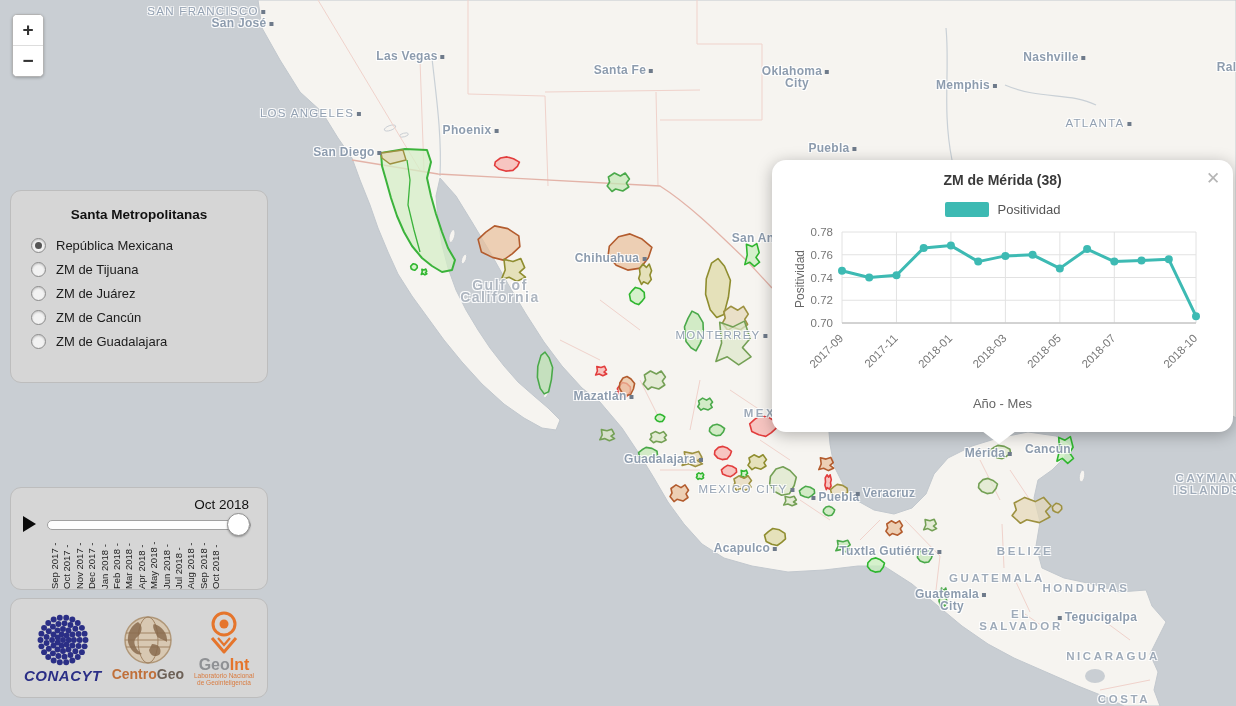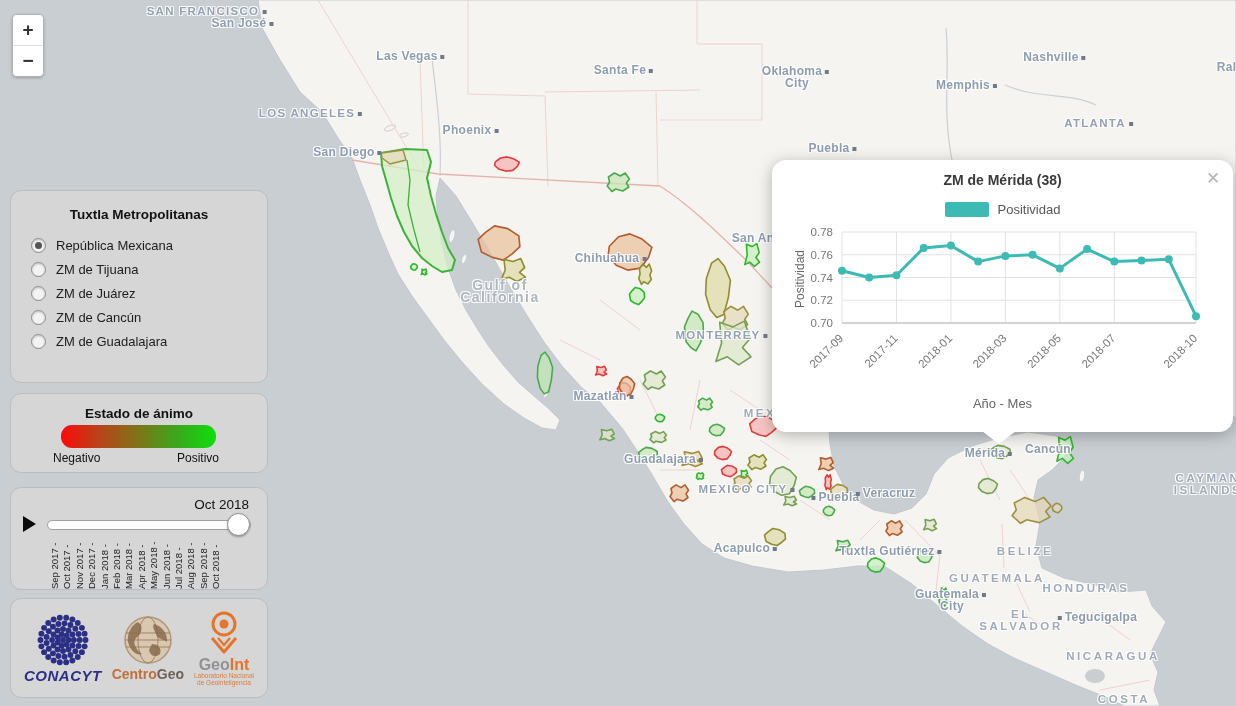--- a/index.html
+++ b/index.html
@@ -6,21 +6,21 @@
     font-family:"Liberation Sans",sans-serif;background:#c9ced3;}
   #app{position:relative;width:1236px;height:706px;}
   #map{position:absolute;inset:0;}
   #map-base,#zones-svg{position:absolute;left:0;top:0;}
   #map-labels{position:absolute;left:0;top:0;width:1236px;height:706px;pointer-events:none;}
   .mlabel{position:absolute;transform:translate(-50%,-50%);text-align:center;white-space:nowrap;
     text-shadow:-1px -1px 0 rgba(255,255,255,.85),1px -1px 0 rgba(255,255,255,.85),
       -1px 1px 0 rgba(255,255,255,.85),1px 1px 0 rgba(255,255,255,.85);}
   .mline{line-height:12px;}
   .city{font-size:12px;font-weight:bold;color:#8d9cae;letter-spacing:.3px;}
-  .citycaps{font-size:11.5px;font-weight:bold;color:#93a1b2;letter-spacing:1.3px;text-align:right;}
+  .citycaps{font-size:11.5px;font-weight:normal;color:#93a1b2;letter-spacing:1.3px;text-align:right;}
   .country{font-size:11.5px;font-weight:bold;color:#9fabb9;letter-spacing:2.6px;}
   .water{font-size:14px;font-weight:bold;color:#aeb6c0;letter-spacing:1.5px;}
   .msq{display:inline-block;width:4px;height:4px;background:#6e7a8a;margin:0 3px;vertical-align:middle;}
   
   #zoom-control{position:absolute;left:12px;top:14px;width:30px;background:#fff;
     border:1px solid #b3b3b3;border-radius:5px;box-shadow:0 1px 3px rgba(0,0,0,.25);overflow:hidden;}
   #zoom-control button{display:block;width:30px;height:30px;background:#fff;border:none;
     font-size:19px;font-weight:bold;color:#333;cursor:pointer;padding:0;line-height:28px;}
   #zoom-control .zdiv{border-top:1px solid #ddd;}
   
@@ -285,21 +285,21 @@
         </div>
       </div>
     <div id="zoom-control">
       <button>+</button>
       <div class="zdiv"></div>
       <button>−</button>
     </div>
   </div>
 
   <div class="panel" id="zones-panel">
-    <div class="panel-title">Tuxtla Metropolitanas</div>
+    <div class="panel-title">Santa Metropolitanas</div>
     <div id="zones-list">
         <div class="radio-row">
           <span class="radio checked"></span>
           <span class="radio-label">República Mexicana</span>
         </div>
         <div class="radio-row">
           <span class="radio"></span>
           <span class="radio-label">ZM de Tijuana</span>
         </div>
         <div class="radio-row">
@@ -310,28 +310,20 @@
           <span class="radio"></span>
           <span class="radio-label">ZM de Cancún</span>
         </div>
         <div class="radio-row">
           <span class="radio"></span>
           <span class="radio-label">ZM de Guadalajara</span>
         </div>
       </div>
   </div>
 
-  <div class="panel" id="mood-panel">
-    <div class="panel-title">Estado de ánimo</div>
-    <div id="gradient-bar" style="background: linear-gradient(90deg, rgb(251, 10, 10), rgb(184, 68, 26), rgb(126, 117, 24), rgb(58, 168, 28), rgb(13, 223, 13));"></div>
-    <div class="grad-labels">
-      <span>Negativo</span>
-      <span>Positivo</span>
-    </div>
-  </div>
 
   <div class="panel" id="time-panel">
     <div id="time-current">Oct 2018</div>
     <button id="play-btn">
       <span class="tri"></span>
     </button>
     <div id="slider-track">
       <div id="slider-knob"></div>
     </div>
     <div id="slider-ticks">

